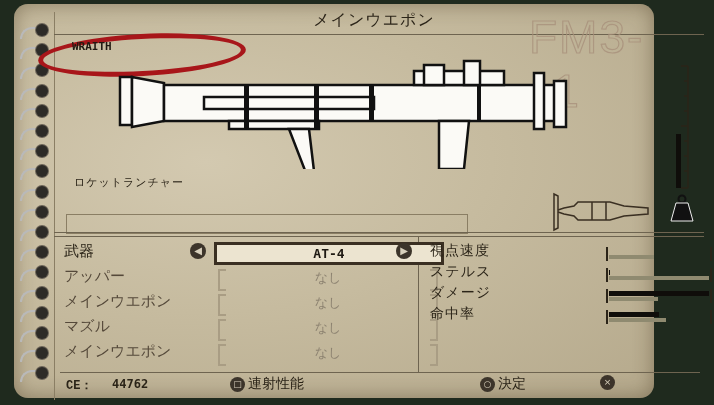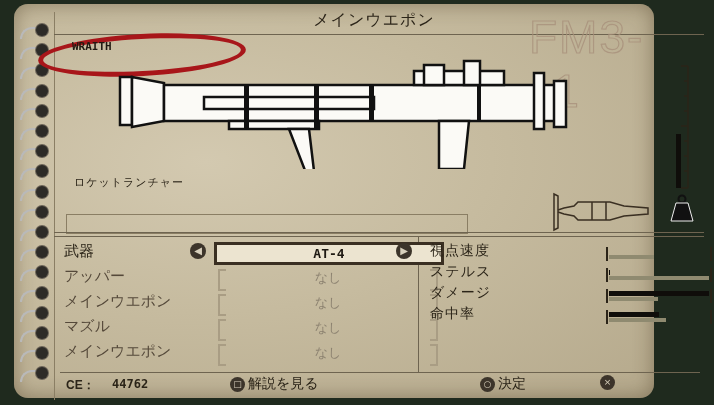--- a/index.html
+++ b/index.html
@@ -36,21 +36,21 @@
   .slot-row.sel .slot-val{background:#ece4d0;border:3px solid #3a2f22;top:0;height:17px;left:152px;width:224px;color:#1e1912;font-family:"DejaVu Sans Mono",monospace;font-weight:bold;font-size:13px;line-height:17px;}
   .arrow{position:absolute;top:1px;width:16px;height:16px;border-radius:50%;background:#3c342a;color:#d8d0bc;font-size:10px;text-align:center;line-height:16px;}
   .stats{position:absolute;left:406px;top:238px;width:290px;margin-left:8px;}
   .stat-row{position:relative;height:21px;}
   .stat-label{position:absolute;left:2px;top:0;font-size:14px;color:#2b2418;letter-spacing:1px;}
   .bar-l{position:absolute;left:178px;top:5px;width:2px;height:14px;background:#2b2418;}
   .bar-r{position:absolute;left:282px;top:5px;width:2px;height:14px;background:#2b2418;}
   .bar-base{position:absolute;left:181px;top:13px;height:4px;background:#8f8a70;}
   .bar-cur{position:absolute;left:181px;top:7px;height:5px;background:#0f0d0a;}
   .footer{position:absolute;left:46px;top:368px;width:640px;height:22px;border-top:1px solid #6e6450;font-size:14px;color:#2b2418;}
-  .ce{position:absolute;left:6px;top:4px;font-family:Liberation Sans, sans-serif;font-weight:bold;font-size:12px;}
+  .ce{position:absolute;left:6px;top:4px;font-family:Liberation Mono, monospace;font-weight:bold;font-size:12px;}
   .ce-val{position:absolute;left:52px;top:4px;font-family:"DejaVu Sans Mono",monospace;font-weight:bold;font-size:12px;}
   .btn{position:absolute;top:2px;display:flex;align-items:center;gap:3px;cursor:pointer;}
   .btn-ico{display:inline-block;width:15px;height:15px;border-radius:50%;background:#3c342a;color:#d8d0bc;font-size:9px;line-height:15px;text-align:center;}
 </style>
 </head>
 <body>
 
 <div class="page">
   <div class="rings" id="rings">
       <div class="ring" style="top: 0px;">
@@ -249,21 +249,21 @@
         <span class="bar-cur" style="width:50px"></span>
         <span class="bar-r"></span>
       </div>
     </div>
 
   <div class="footer">
     <span class="ce">CE：</span>
     <span class="ce-val">44762</span>
     <div class="btn" style="left:170px;">
       <span class="btn-ico">□</span>
-      <span>解説を見る</span>
+      <span>連射性能</span>
     </div>
     <div class="btn" style="left:420px;">
       <span class="btn-ico">○</span>
       <span>決定</span>
     </div>
     <div class="btn" style="left:540px;">
       <span class="btn-ico">×</span>
     </div>
   </div>
 </div>

